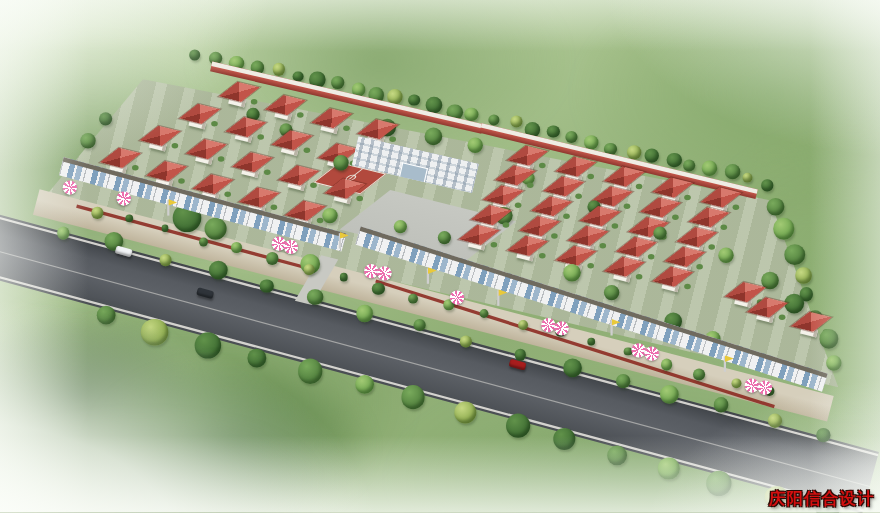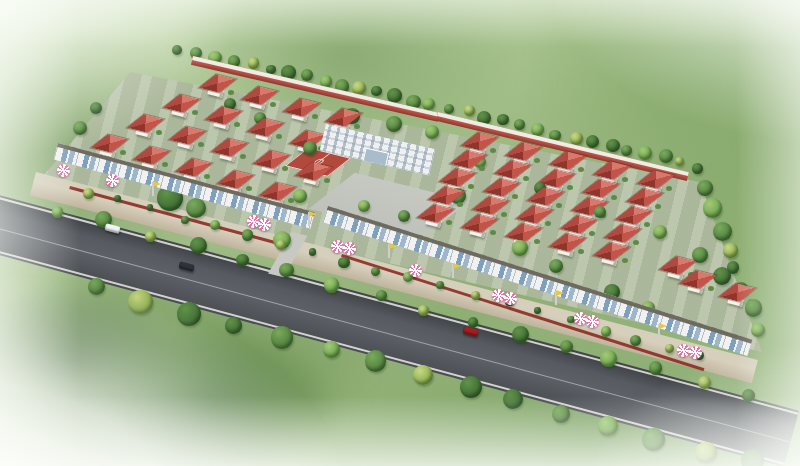--- a/index.html
+++ b/index.html
@@ -548,13 +548,14 @@
       <div class="car" style="left: 105px; top: 225px; z-index: 238; background: rgb(242, 244, 246);"></div>
       <div class="car" style="left: 179px; top: 263px; z-index: 276; background: rgb(47, 52, 58);"></div>
       <div class="car" style="left: 463px; top: 328px; z-index: 341; background: rgb(168, 29, 29);"></div>
     </div>
 
   <div class="fg fg1"></div>
   <div class="fg fg2"></div>
   <div class="fg fg3"></div>
 
   <div id="vignette"></div>
+  <div id="watermark">庆阳信合设计</div>
 </div>
 
 </body></html>

